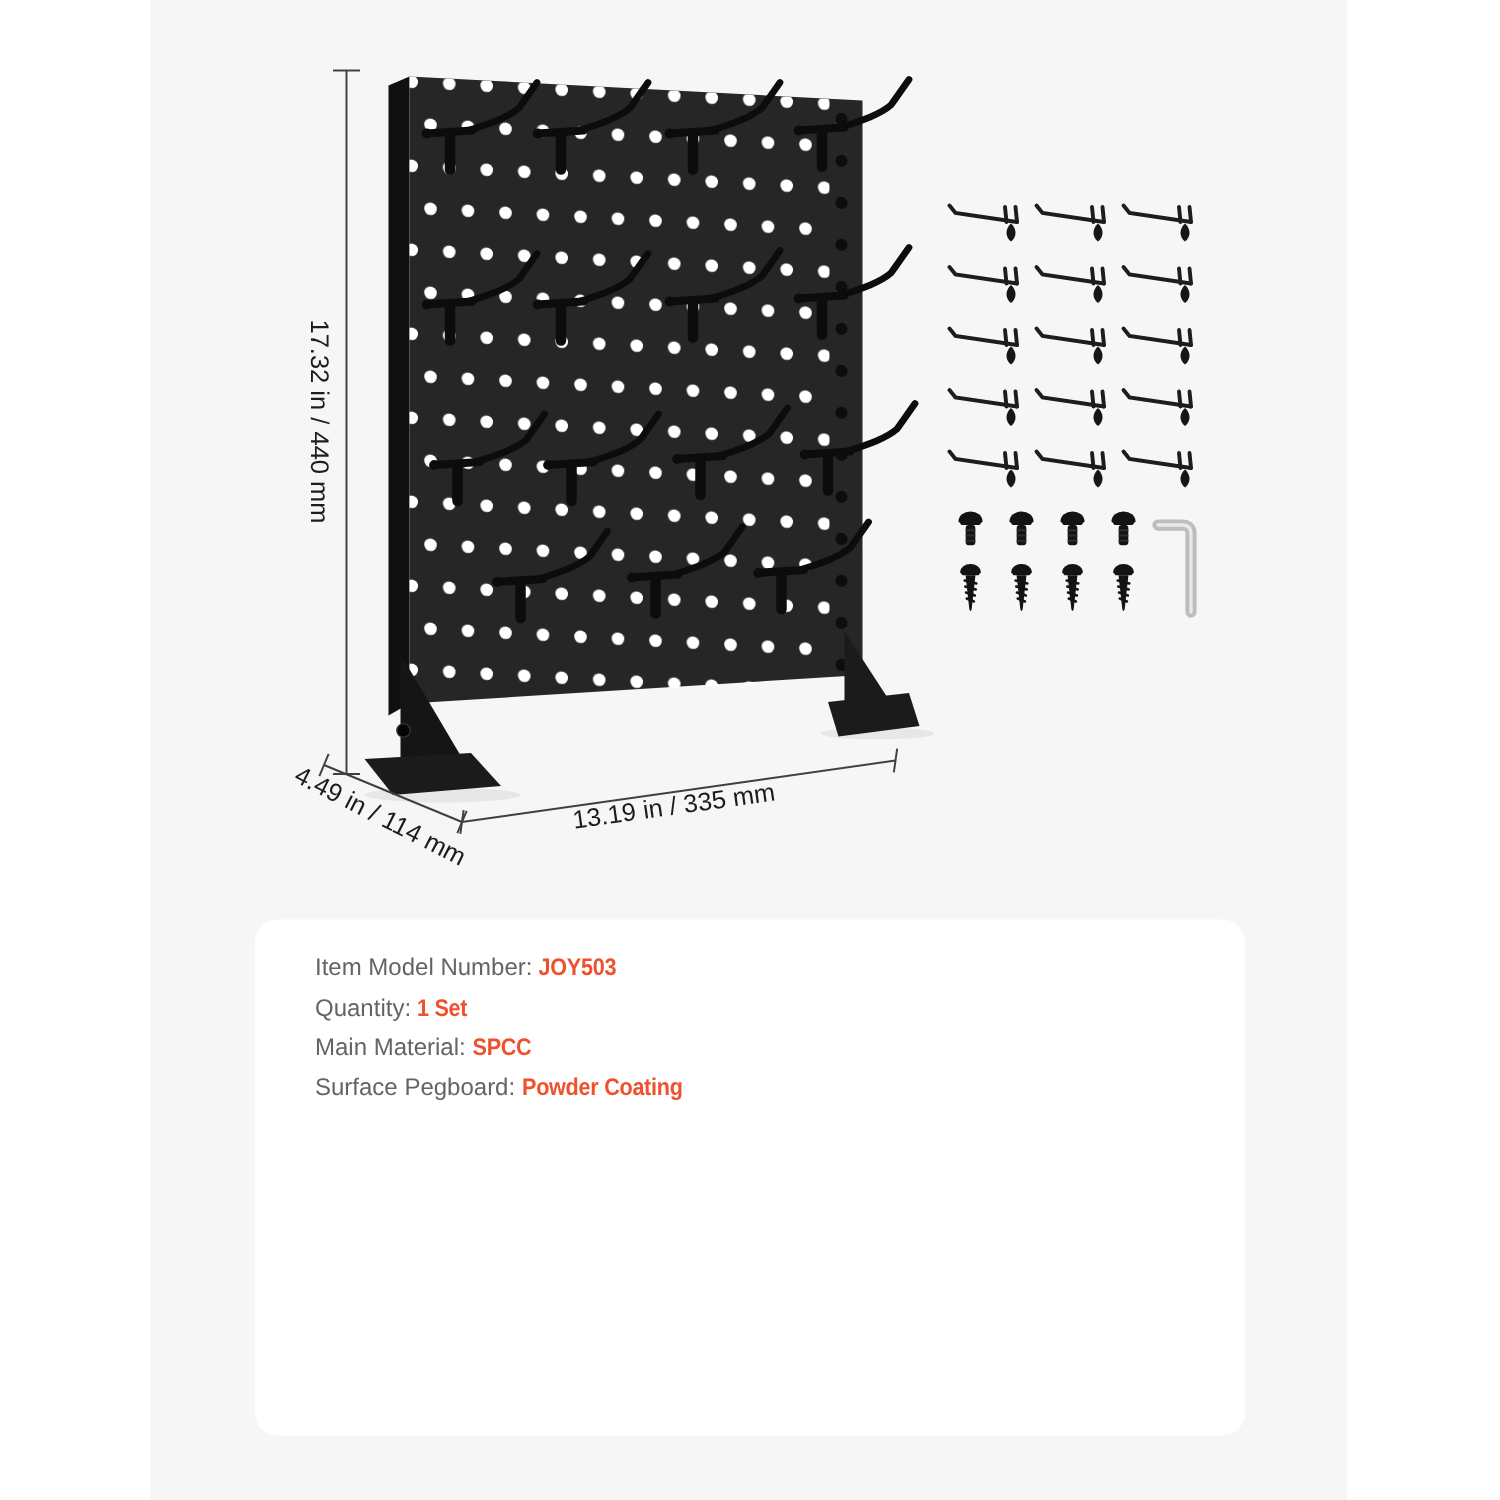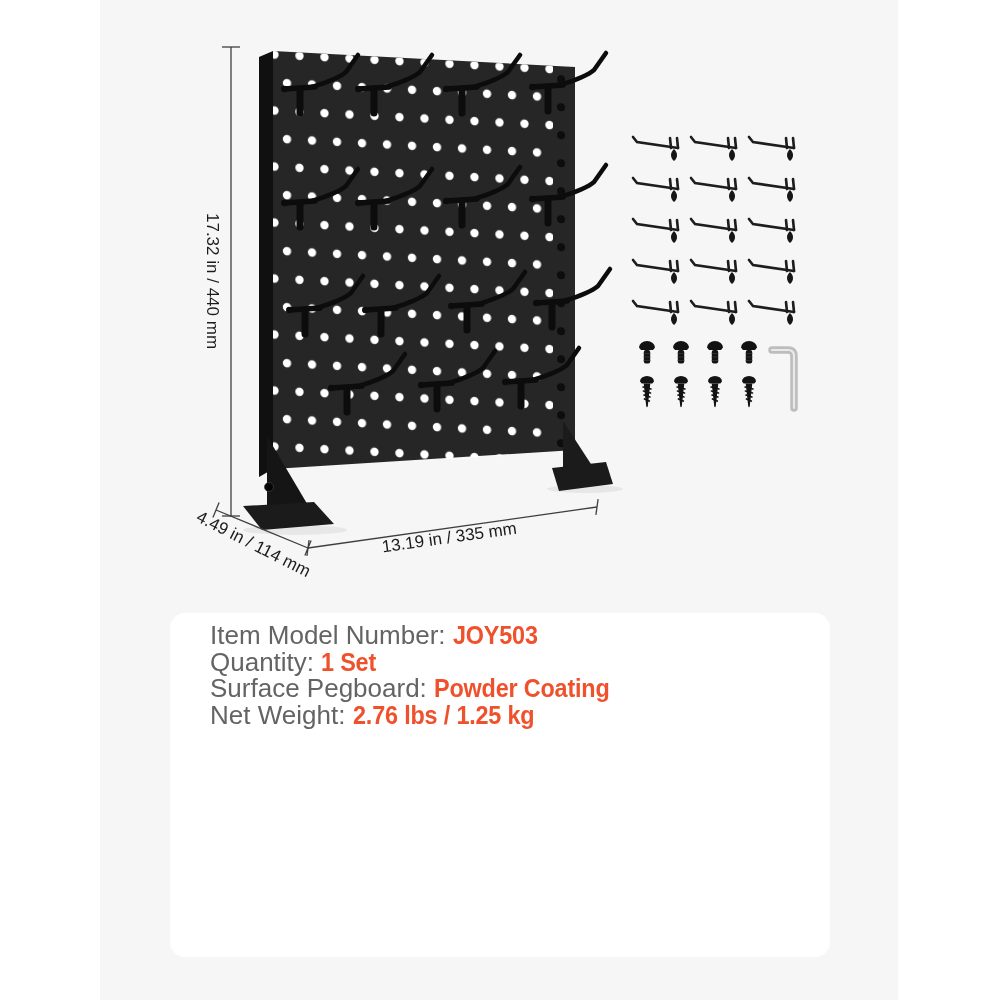--- a/index.html
+++ b/index.html
@@ -3,22 +3,22 @@
 <meta charset="utf-8">
 <style>
   html,body{margin:0;padding:0;background:#ffffff;width:1000px;height:1000px;
             font-family:"Liberation Sans", sans-serif; overflow:hidden;}
   .stage{position:relative;width:1000px;height:1000px;}
   svg text{font-family:"Liberation Sans", sans-serif;}
   .dim-label{font-size:17px;fill:var(--ink);}
   .hole{fill:#ffffff;}
   .spec-panel{position:absolute;left:170px;top:613px;width:660px;height:344px;
               background:var(--panel-bg);border-radius:15px;overflow:hidden;}
-  .spec-lines{position:absolute;left:40px;top:9px;width:600px;
-              font-size:26px;line-height:26.5px;color:var(--label-gray);}
+  .spec-lines{position:absolute;left:40px;top:20px;width:600px;
+              font-size:16px;line-height:26.5px;color:var(--label-gray);}
   .spec-row{white-space:nowrap;}
   .val{color:var(--accent);font-weight:700;display:inline-block;
        transform:scaleX(0.9);transform-origin:left center;letter-spacing:-0.2px;}
   .acc-grid{display:grid;grid-template-columns:208px auto;}
   .acc-item{color:var(--accent);font-weight:700;white-space:nowrap;
             transform:scaleX(0.9);transform-origin:left center;letter-spacing:-0.2px;}
 </style>
 </head>
 <body>
 
@@ -170,17 +170,17 @@
       <path d="M772,350 h16 q6,0 6,6 v52" stroke="#BDBDBD" stroke-width="7.5" fill="none" stroke-linecap="round"></path>
       <path d="M772,350 h16 q6,0 6,6 v52" stroke="#E9E9E9" stroke-width="2.2" fill="none" stroke-linecap="round"></path>
     </g>
   </svg>
 
   
   <div class="spec-panel">
     <div class="spec-lines">
       <div class="spec-row"><span>Item Model Number: </span><span class="val">JOY503</span></div>
       <div class="spec-row"><span>Quantity: </span><span class="val">1 Set</span></div>
+      <div class="spec-row"><span>Main Material: </span><span class="val">SPCC</span></div>
       <div class="spec-row"><span>Surface Pegboard: </span><span class="val">Powder Coating</span></div>
-      <div class="spec-row"><span>Net Weight: </span><span class="val">2.76 lbs / 1.25 kg</span></div>
     </div>
   </div>
 </div>
 
 </body></html>

